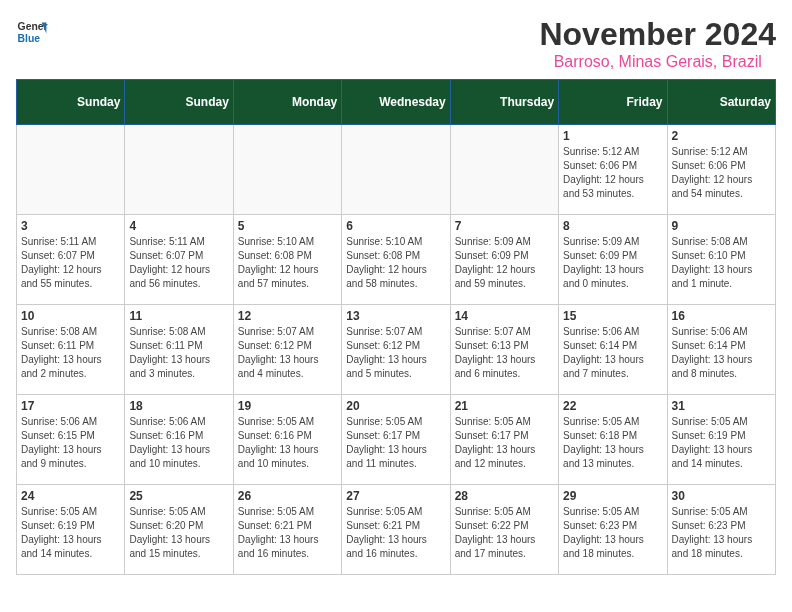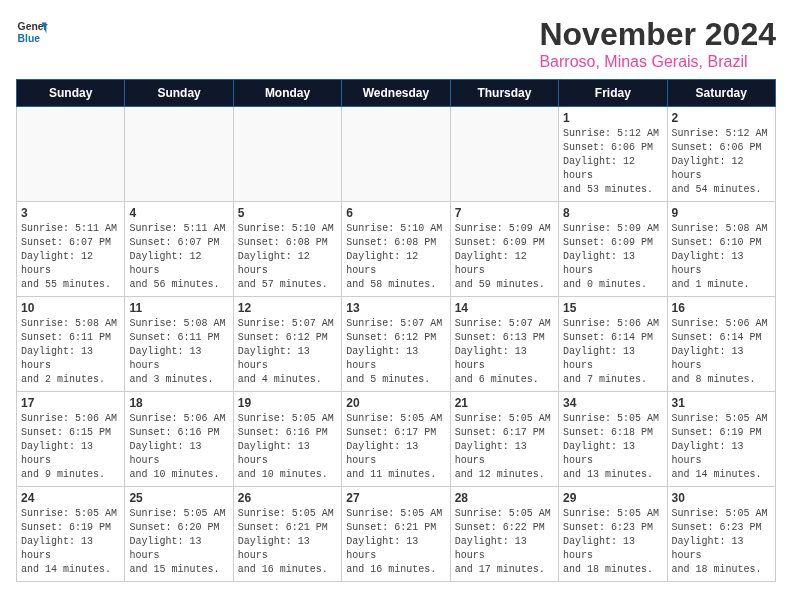--- a/index.html
+++ b/index.html
@@ -18,35 +18,35 @@
     }
     .logo {
       display: flex;
       align-items: center;
       gap: 4px;
     }
     .logo-icon {
       width: 32px;
       height: 32px;
     }
-    .title-area { text-align: left; }
+    .title-area { text-align: center; }
     .month-title { font-size: 32px; font-weight: bold; color: #333; }
     .location { font-size: 16px; color: #ec4899; }
     .calendar {
       width: 100%;
       border-collapse: collapse;
       border: 1px solid #ccc;
     }
     .calendar th {
-      background: #0f172a;
+      background: #14532d;
       color: #fff;
       font-size: 12px;
       font-weight: bold;
-      padding: 6px 4px;
-      text-align: center;
+      padding: 15px 4px;
+      text-align: right;
       border: 1px solid #2060a0;
     }
     .calendar td {
       border: 1px solid #ccc;
       vertical-align: top;
       padding: 4px;
       font-size: 10px;
       color: #333;
       background: #fff;
       width: calc(100%/7);
@@ -58,21 +58,20 @@
     .day-num {
       font-size: 12px;
       font-weight: bold;
       display: block;
       margin-bottom: 2px;
     }
     .day-info {
       font-size: 10px;
       line-height: 1.4;
       color: #444;
-      font-family: Liberation Mono, monospace;
     }
   </style>
 </head>
 <body>
 
 <div class="header-area">
   <div class="logo">
     <svg class="logo-icon" viewBox="0 0 40 40">
       <text x="2" y="18" font-size="13" font-weight="bold" fill="#333">General</text>
       <text x="2" y="32" font-size="13" font-weight="bold" fill="#1a6faf">Blue</text>
@@ -251,21 +250,21 @@
 and 11 minutes.</div>
         </td>
         <td>
           <span class="day-num">21</span>
           <div class="day-info" style="white-space: pre-line;">Sunrise: 5:05 AM
 Sunset: 6:17 PM
 Daylight: 13 hours
 and 12 minutes.</div>
         </td>
         <td>
-          <span class="day-num">34</span>
+          <span class="day-num">22</span>
           <div class="day-info" style="white-space: pre-line;">Sunrise: 5:05 AM
 Sunset: 6:18 PM
 Daylight: 13 hours
 and 13 minutes.</div>
         </td>
         <td>
           <span class="day-num">31</span>
           <div class="day-info" style="white-space: pre-line;">Sunrise: 5:05 AM
 Sunset: 6:19 PM
 Daylight: 13 hours

